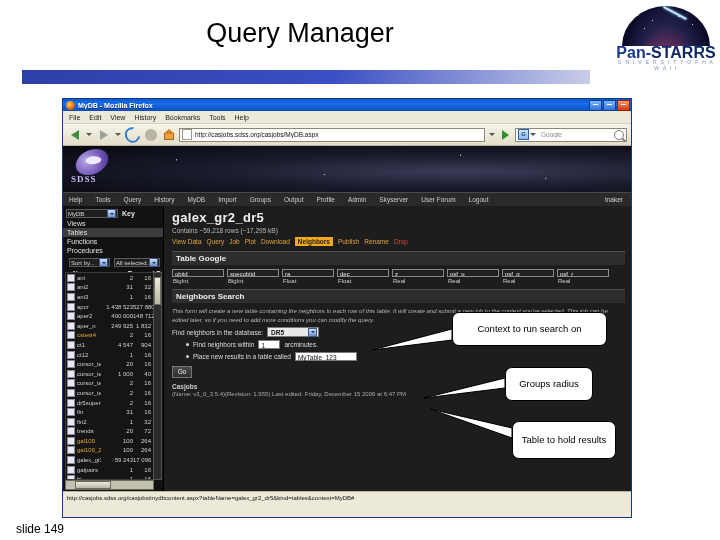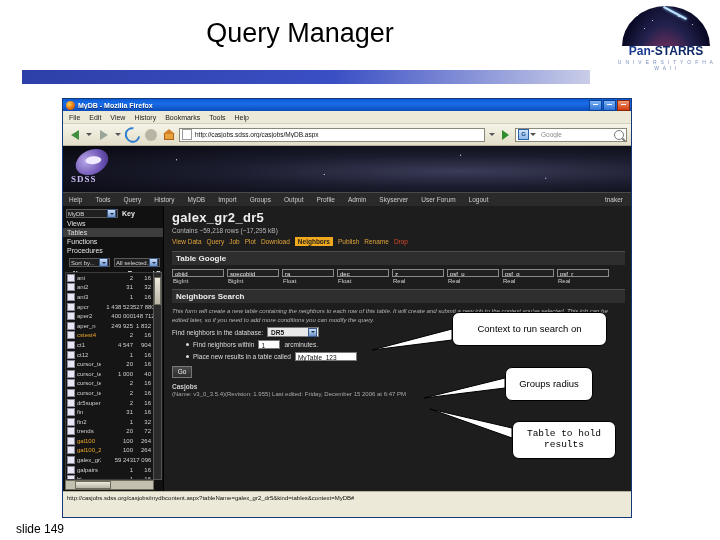--- a/index.html
+++ b/index.html
@@ -23,21 +23,21 @@
     position:absolute;left:0;top:0;width:88px;height:80px;border-radius:44px/40px;
     background:radial-gradient(ellipse at 50% 105%,#f6a21e 0%,#d1591a 16%,#6e2f5c 33%,#22214d 55%,#0a0a26 78%);
   }
   .star{position:absolute;background:#fff;border-radius:50%;}
   #ps-streak{
     position:absolute;left:40px;top:6px;width:26px;height:2px;background:#bfe4ff;
     transform:rotate(28deg);box-shadow:0 0 3px #8fd0ff;
   }
   #ps-name{
     position:absolute;left:0;top:38px;width:100px;text-align:center;
-    font-size:12px;font-weight:bold;color:#1b3a8f;font-family:"Liberation Sans",sans-serif;
+    font-size:16px;font-weight:bold;color:#1b3a8f;font-family:"Liberation Sans",sans-serif;
   }
   #ps-name .dark{color:#0d2766;}
   #ps-sub{
     position:absolute;left:0;top:53px;width:100px;text-align:center;
     font-size:5px;letter-spacing:1.3px;color:#7b8fc0;
   }
   
   #browser{
     position:absolute;left:62px;top:98px;width:570px;height:420px;
     border:1px solid #14387a;background:#ece9d8;box-sizing:border-box;
@@ -175,21 +175,21 @@
   #footer-ver{font-size:6px;color:#a9a9a9;margin-top:1px;white-space:nowrap;}
   
   #statusbar{height:11px;background:#ece9d8;border-top:1px solid #b6b2a0;display:flex;align-items:center;}
   #status-url{font-size:6px;color:#111;padding-left:4px;white-space:nowrap;overflow:hidden;}
   
   .callout{position:absolute;background:#fff;border:1px solid #000;border-radius:7px;
     color:#000;text-align:center;font-size:9.5px;line-height:1.15;
     display:flex;align-items:center;justify-content:center;padding:2px 4px;box-sizing:border-box;z-index:30;}
   #callout-context{left:452px;top:312px;width:155px;height:34px;}
   #callout-radius{left:505px;top:367px;width:88px;height:34px;}
-  #callout-table{left:512px;top:421px;width:104px;height:38px;font-family:Liberation Mono, monospace;}
+  #callout-table{left:512px;top:421px;width:104px;height:38px;}
   .leader{position:absolute;z-index:25;}
   
   #slide-num{position:absolute;left:16px;top:522px;font-size:12px;color:#000;}
 </style>
 </head>
 <body>
 
 <div id="slide-title">Query Manager</div>
 <div id="title-rule"></div>
 

